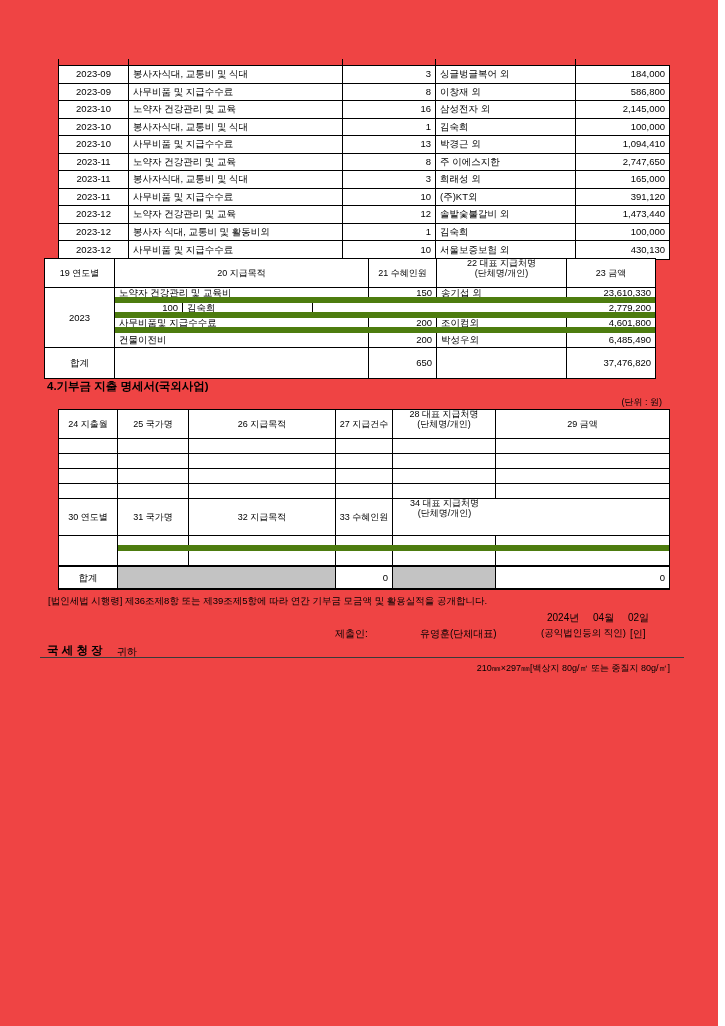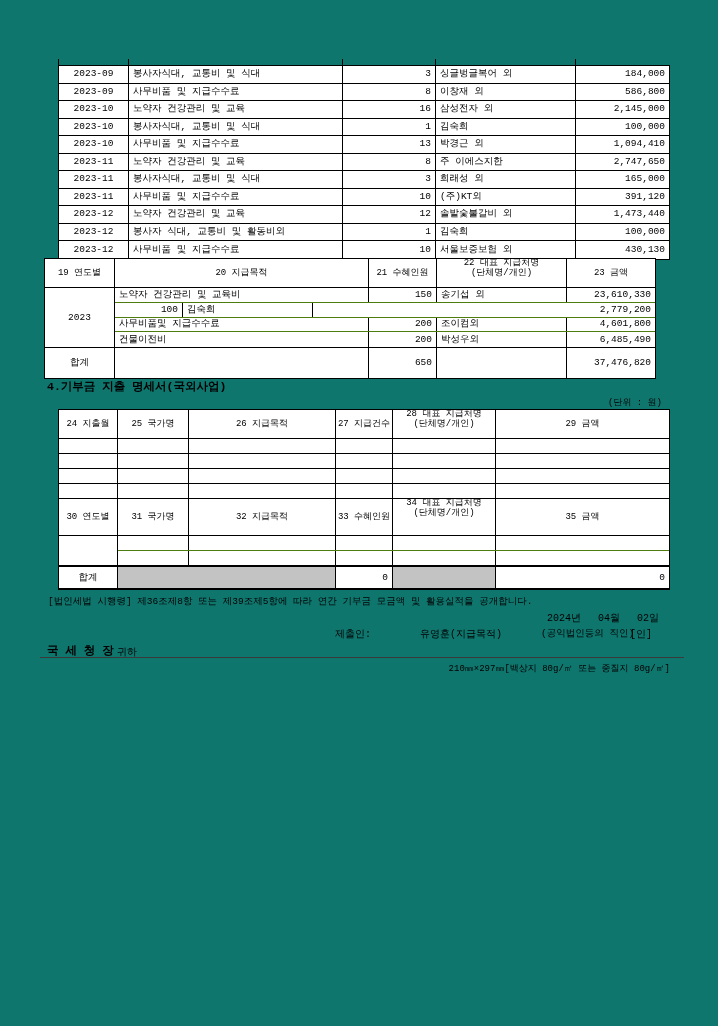--- a/index.html
+++ b/index.html
@@ -1,29 +1,29 @@
 <!DOCTYPE html>
 <html><head>
 <meta charset="utf-8">
 <style>
   html,body{margin:0;padding:0;background:#fff;}
-  .page{position:relative;width:718px;height:1026px;background:#0f766e;overflow:hidden;
-        font-family:Liberation Mono, monospace;color:#000;}
+  .page{position:relative;width:718px;height:1026px;background:#ef4444;overflow:hidden;
+        font-family:Liberation Sans, sans-serif;color:#000;}
   .abs{position:absolute;}
   .tbl{position:absolute;border:1px solid #000;box-sizing:border-box;background:#fff;}
   .row{display:flex;border-bottom:1px solid #000;box-sizing:border-box;}
   .row:last-child{border-bottom:none;}
   .cell{border-right:1px solid #000;box-sizing:border-box;display:flex;align-items:center;
         font-size:9.5px;line-height:10px;padding:0 4px;overflow:hidden;white-space:nowrap;flex:none;}
   .cell:last-child{border-right:none;}
   .c{justify-content:center;} .r{justify-content:flex-end;} .l{justify-content:flex-start;}
   .hdr{font-size:9px;justify-content:center;}
   .hdr2{flex-direction:column;justify-content:flex-start;line-height:9.5px;font-size:9px;text-align:center;}
   .sub{flex:1 1 auto;display:flex;flex-direction:column;overflow:hidden;}
-  .srow{display:flex;height:15px;border-bottom:1px solid #4d7c0f;box-sizing:border-box;}
+  .srow{display:flex;height:15px;border-bottom:6px solid #4d7c0f;box-sizing:border-box;}
   .srow:last-child{border-bottom:none;text-align:right;}
   .gray{background:#c3c3c3;}
   .fx{flex:1 1 auto;}
   
   .m1{width:70px}.m2{width:214px}.m3{width:93px}.m4{width:140px}
   .y1{width:70px}.y2{width:254px}.y3{width:68px}.y4{width:130px}
   .o1{width:59px}.o2{width:71px}.o3{width:147px}.o4{width:57px}.o5{width:103px}
   .g23{width:218px}
   .mr{height:17.5px}
   .stub{position:absolute;display:flex;box-sizing:border-box;}
@@ -221,21 +221,20 @@
     </div>
     <div class="row" style="height:37px;">
       <div class="cell c hdr o1">30 연도별</div>
       <div class="cell c hdr o2">31 국가명</div>
       <div class="cell c hdr o3">32 지급목적</div>
       <div class="cell c hdr o4">33 수혜인원</div>
       <div class="cell hdr2 o5">
         <span>34 대표 지급처명</span>
         <span>(단체명/개인)</span>
       </div>
-      <div class="cell c hdr fx">35 금액</div>
     </div>
     <div class="row" style="height:30px;">
       <div class="cell o1"></div>
       <div class="sub">
         <div class="srow">
           <div class="cell o2"></div>
             <div class="cell o3"></div>
             <div class="cell o4"></div>
           <div class="cell o5"></div>
             <div class="cell fx"></div>
@@ -254,21 +253,21 @@
       <div class="cell g23 gray"></div>
       <div class="cell r o4">0</div>
       <div class="cell o5 gray"></div>
       <div class="cell r fx">0</div>
     </div>
   </div>
 
   <div class="txt" style="left:48px;top:595px;font-size:9.5px;">[법인세법 시행령] 제36조제8항 또는 제39조제5항에 따라 연간 기부금 모금액 및 활용실적을 공개합니다.</div>
   <div class="txt" style="left:547px;top:611px;font-size:10px;word-spacing:11px;">2024년 04월 02일</div>
   <div class="txt" style="left:335px;top:627px;font-size:10px;">제출인:</div>
-  <div class="txt" style="left:420px;top:627px;font-size:10px;">유영훈(지급목적)</div>
+  <div class="txt" style="left:420px;top:627px;font-size:10px;">유영훈(단체대표)</div>
   <div class="txt" style="left:541px;top:627px;font-size:9.5px;">(공익법인등의 직인)</div>
   <div class="txt" style="left:630px;top:627px;font-size:10px;">[인]</div>
   <div class="txt" style="left:47px;top:643px;font-size:11.5px;font-weight:bold;">국 세 청 장</div>
   <div class="txt" style="left:117px;top:645px;font-size:10px;text-align:center;">귀하</div>
   <div class="abs" style="left:40px;top:657px;width:644px;height:1px;background:#3a3a3a;"></div>
   <div class="txt" style="right:48px;top:662px;font-size:9px;">210㎜×297㎜[백상지 80g/㎡ 또는 중질지 80g/㎡]</div>
 
 </div>
 
 </body></html>

